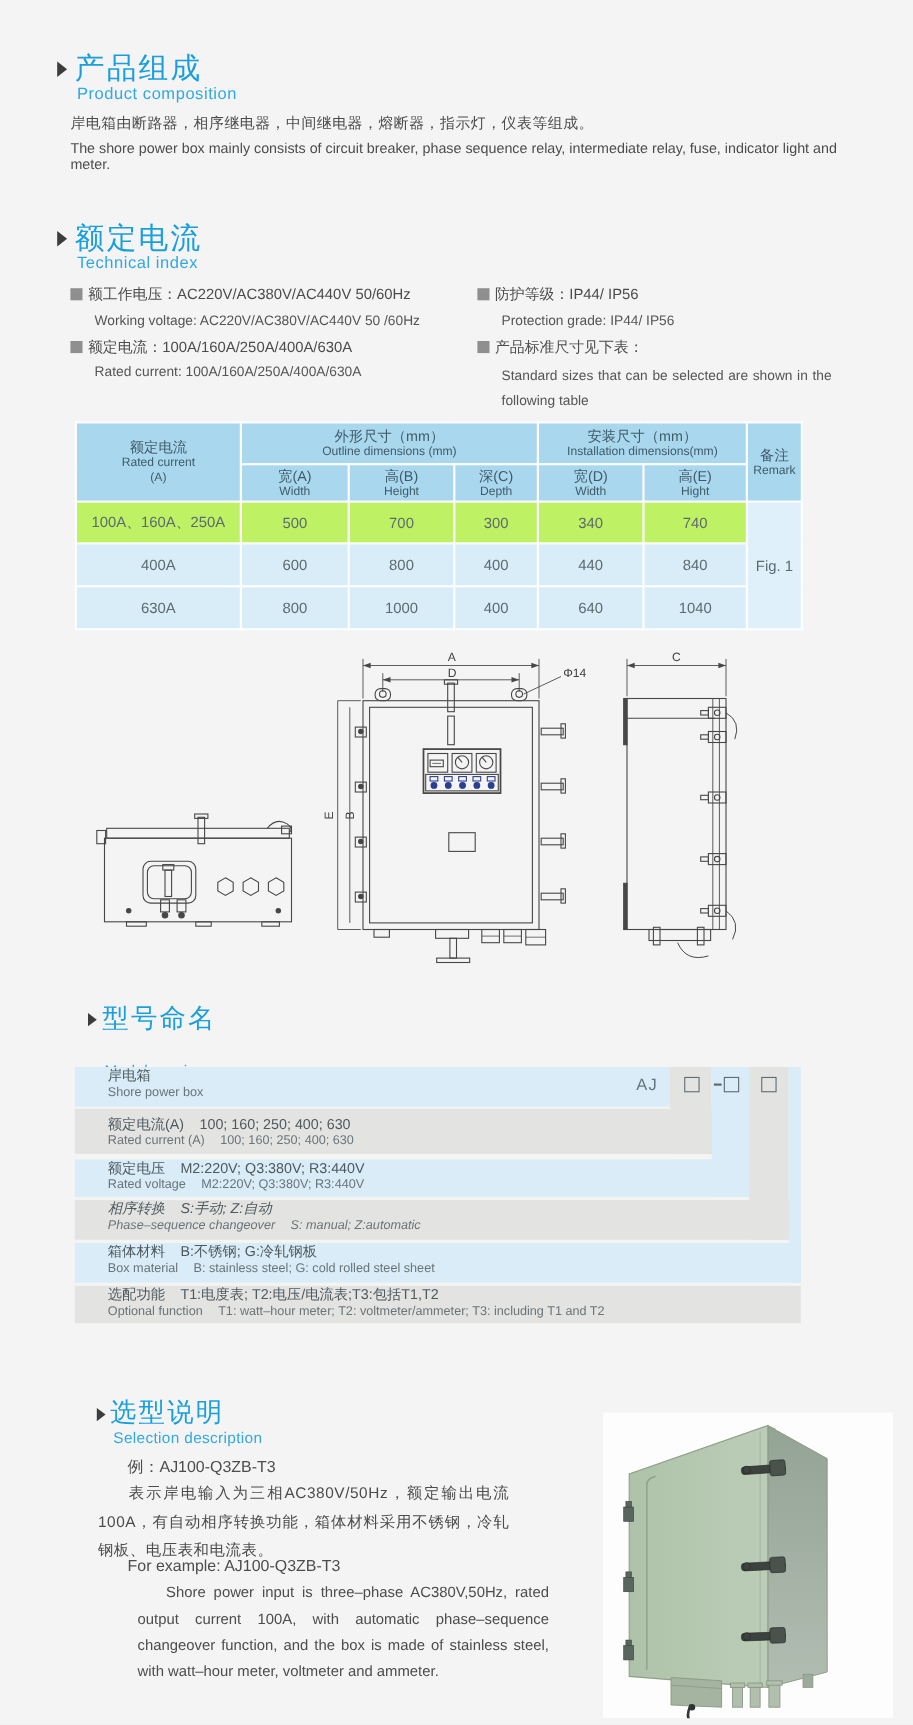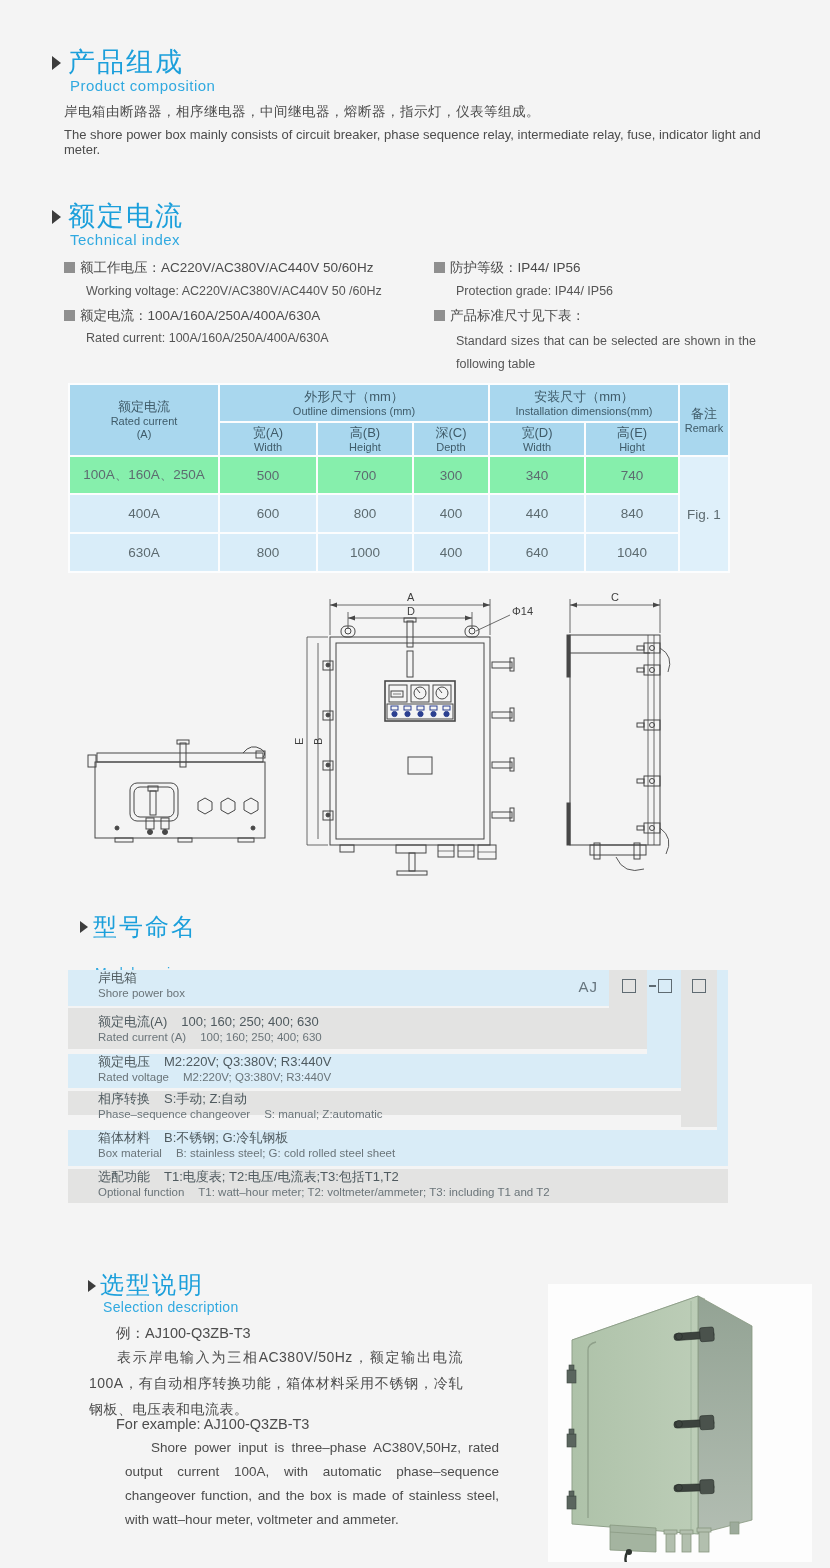--- a/index.html
+++ b/index.html
@@ -14,21 +14,21 @@
   .h-en-sm{color:#30a9e0;font-size:14px;letter-spacing:.3px;}
   .p-zh{color:#4c4c4c;font-size:13.5px;letter-spacing:.5px;}
   .p-en{color:#4c4c4c;font-size:13px;}
   .sq{display:inline-block;width:11px;height:11px;background:#8f8f8f;margin-right:5px;vertical-align:-1px;}
   .spec-zh{color:#4c4c4c;font-size:13.5px;}
   .spec-en{color:#555;font-size:12.5px;}
   
   table.dims{border-collapse:collapse;table-layout:fixed;width:660px;}
   table.dims td,table.dims th{border:2px solid #fcfdfe;font-weight:normal;text-align:center;vertical-align:middle;padding:0;}
   .th1{background:#a9d7ee;color:#3f5b69;}
-  .td-b1{background:#86efac;color:#5d6b70;}
+  .td-b1{background:#bef264;color:#5d6b70;}
   .td-b2{background:#d9edf9;color:#5d6b70;}
   .td-rm{background:#dff0fa;color:#5d6b70;}
   .cell-zh{display:block;font-size:13px;line-height:16px;}
   .cell-en{display:block;font-size:11px;line-height:13px;}
   .val{font-size:13.5px;}
   
   .mblue{background:#d9ecf7;}
   .mgray{background:#e3e3e2;}
   .mrow{position:absolute;left:0;box-sizing:border-box;padding:0 0 0 30px;}
   .mcol{position:absolute;top:0;}
@@ -329,21 +329,21 @@
       <span class="m-en"><span class="m-lbl">Shore power box</span><span></span></span>
     </div>
     <div class="mrow mgray" style="top:38px;width:579px;height:41px;padding-top:6px;">
       <span class="m-zh"><span class="m-lbl">额定电流(A)</span><span>100; 160; 250; 400; 630</span></span>
       <span class="m-en"><span class="m-lbl">Rated current (A)</span><span>100; 160; 250; 400; 630</span></span>
     </div>
     <div class="mrow mblue" style="top:84px;width:613px;height:34px;">
       <span class="m-zh"><span class="m-lbl">额定电压</span><span>M2:220V;  Q3:380V;  R3:440V</span></span>
       <span class="m-en"><span class="m-lbl">Rated voltage</span><span>M2:220V;  Q3:380V;  R3:440V</span></span>
     </div>
-    <div class="mrow mgray" style="top:121px;width:649px;height:24px;">
+    <div class="mrow mgray" style="top:121px;width:649px;height:36px;font-style:italic;">
       <span class="m-zh"><span class="m-lbl">相序转换</span><span>S:手动; Z:自动</span></span>
       <span class="m-en"><span class="m-lbl">Phase–sequence changeover</span><span>S: manual;  Z:automatic</span></span>
     </div>
     <div class="mrow mblue" style="top:160px;width:660px;height:36px;">
       <span class="m-zh"><span class="m-lbl">箱体材料</span><span>B:不锈钢;  G:冷轧钢板</span></span>
       <span class="m-en"><span class="m-lbl">Box material</span><span>B: stainless steel; G: cold rolled steel sheet</span></span>
     </div>
     <div class="mrow mgray" style="top:199px;width:660px;height:34px;">
       <span class="m-zh"><span class="m-lbl">选配功能</span><span>T1:电度表;  T2:电压/电流表;T3:包括T1,T2</span></span>
       <span class="m-en"><span class="m-lbl">Optional function</span><span>T1: watt–hour meter; T2: voltmeter/ammeter; T3: including T1 and T2</span></span>

